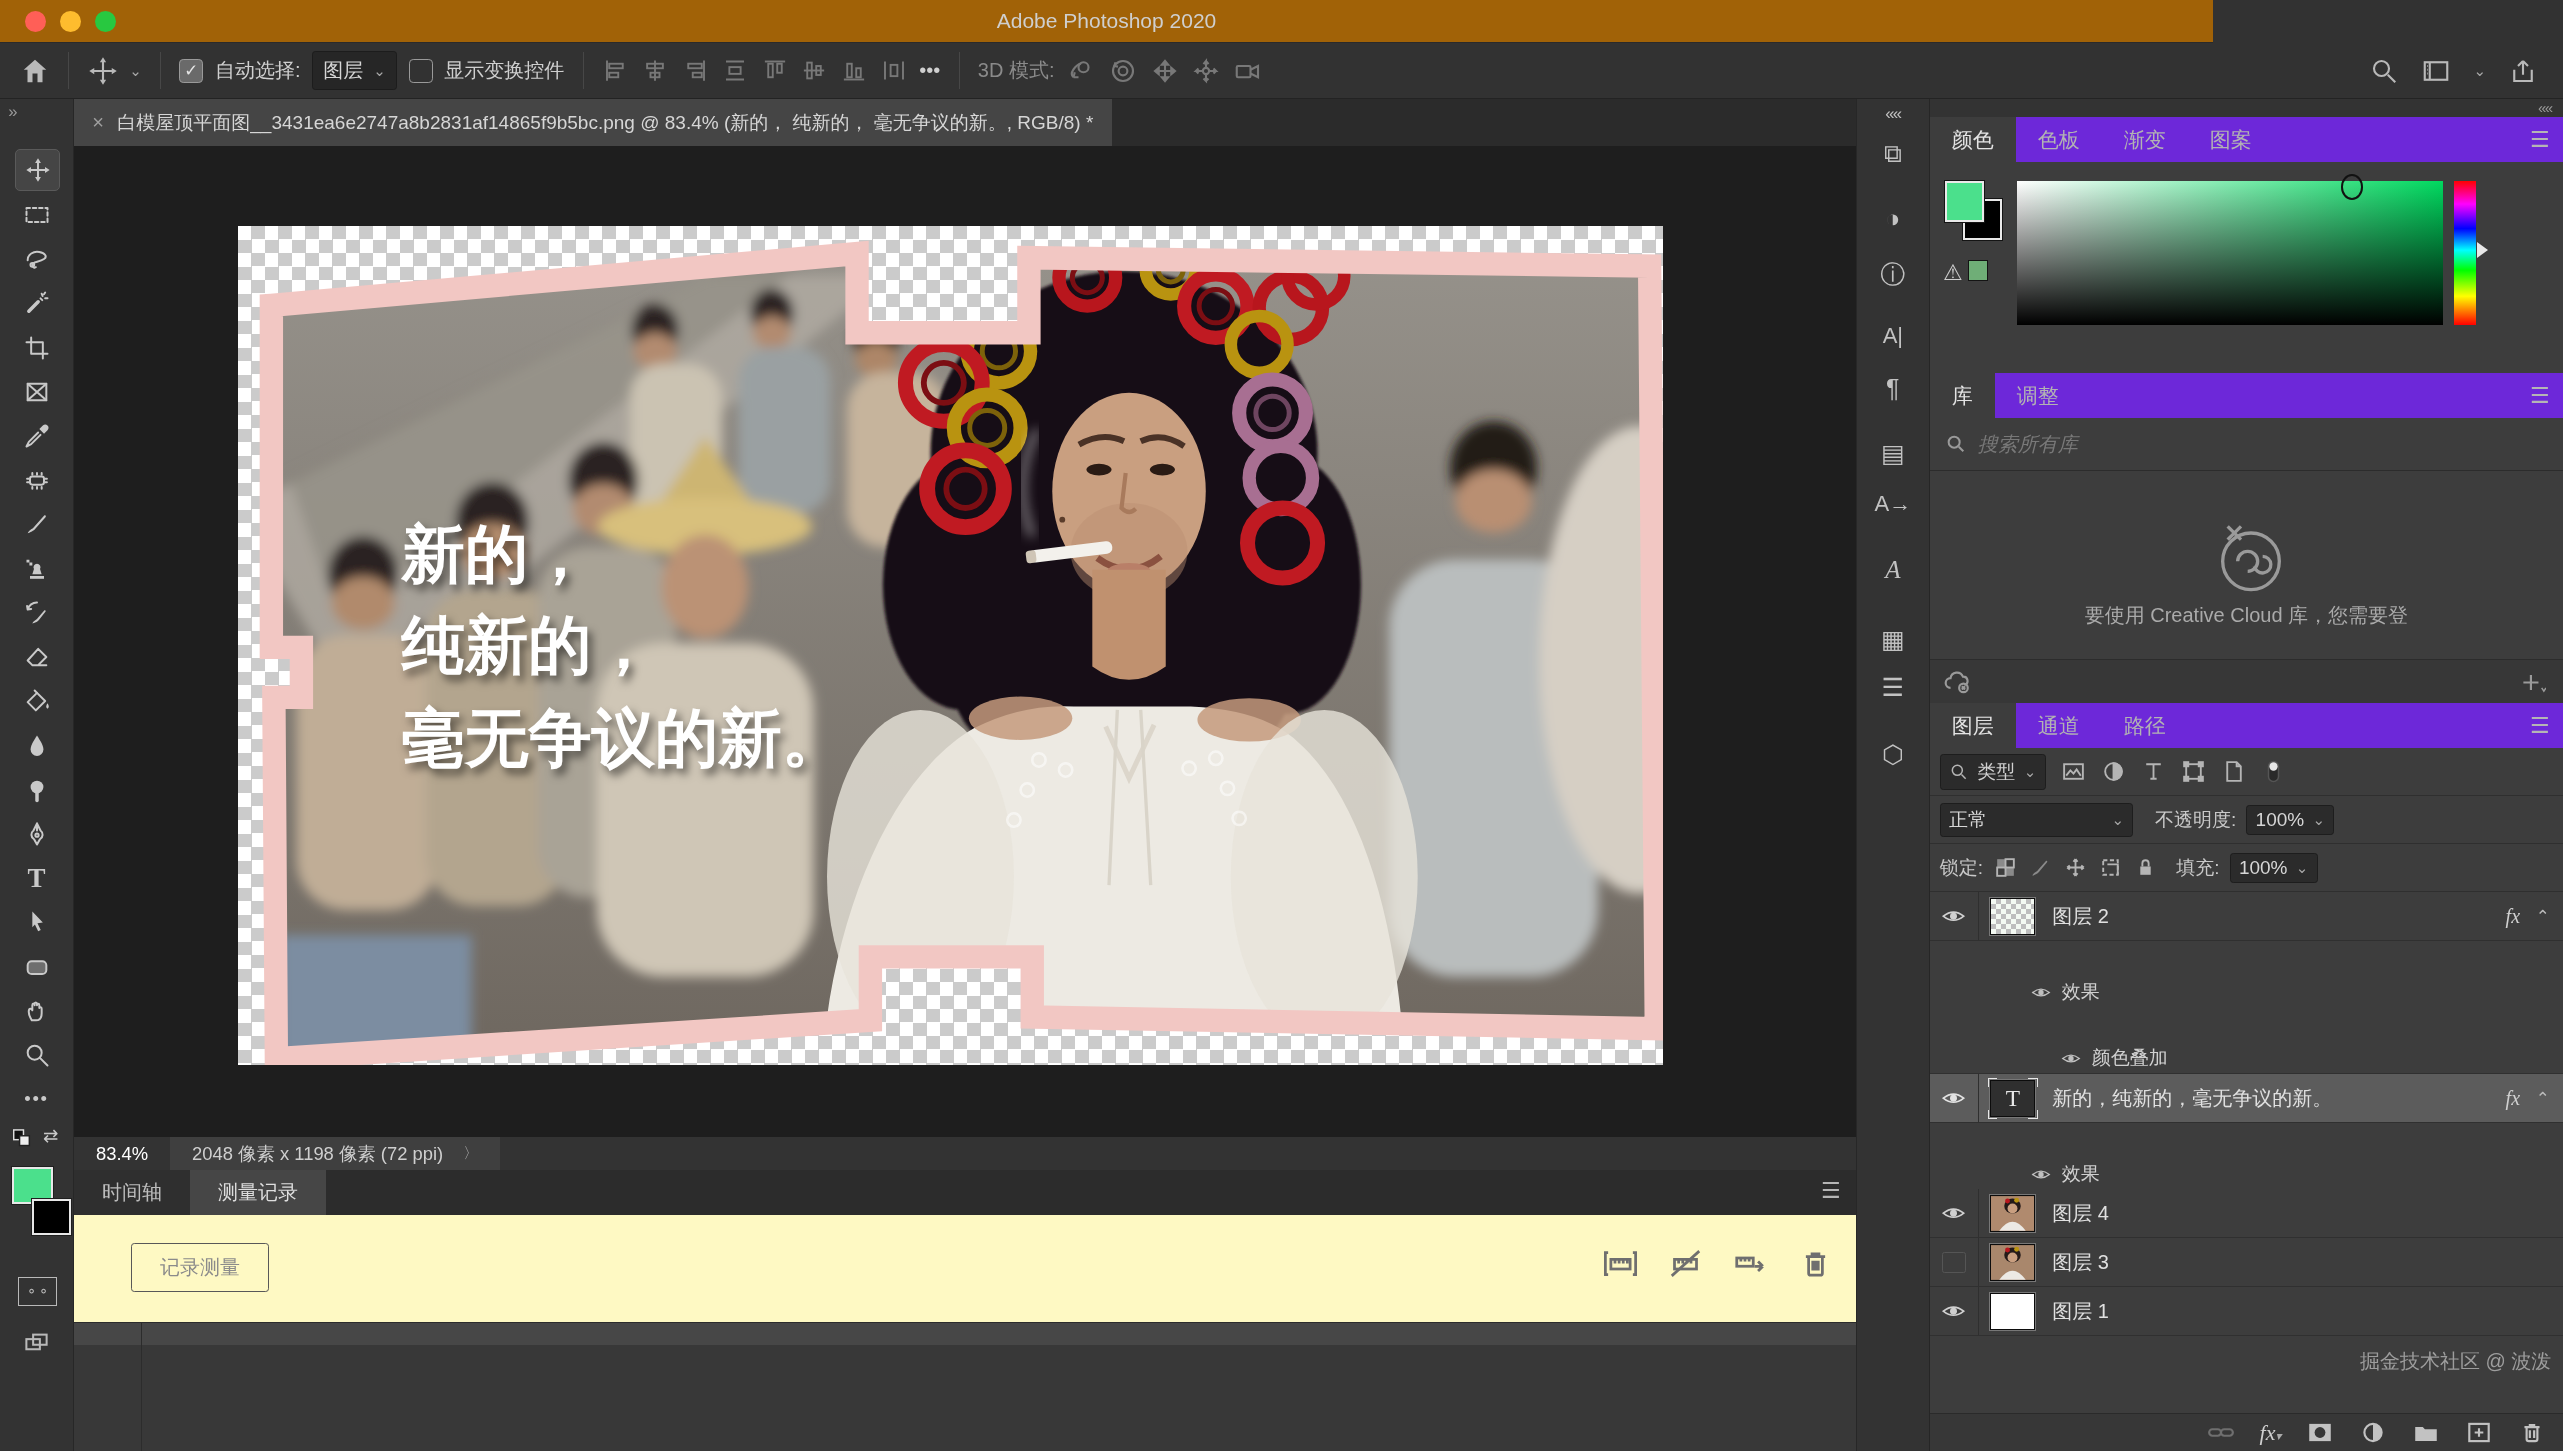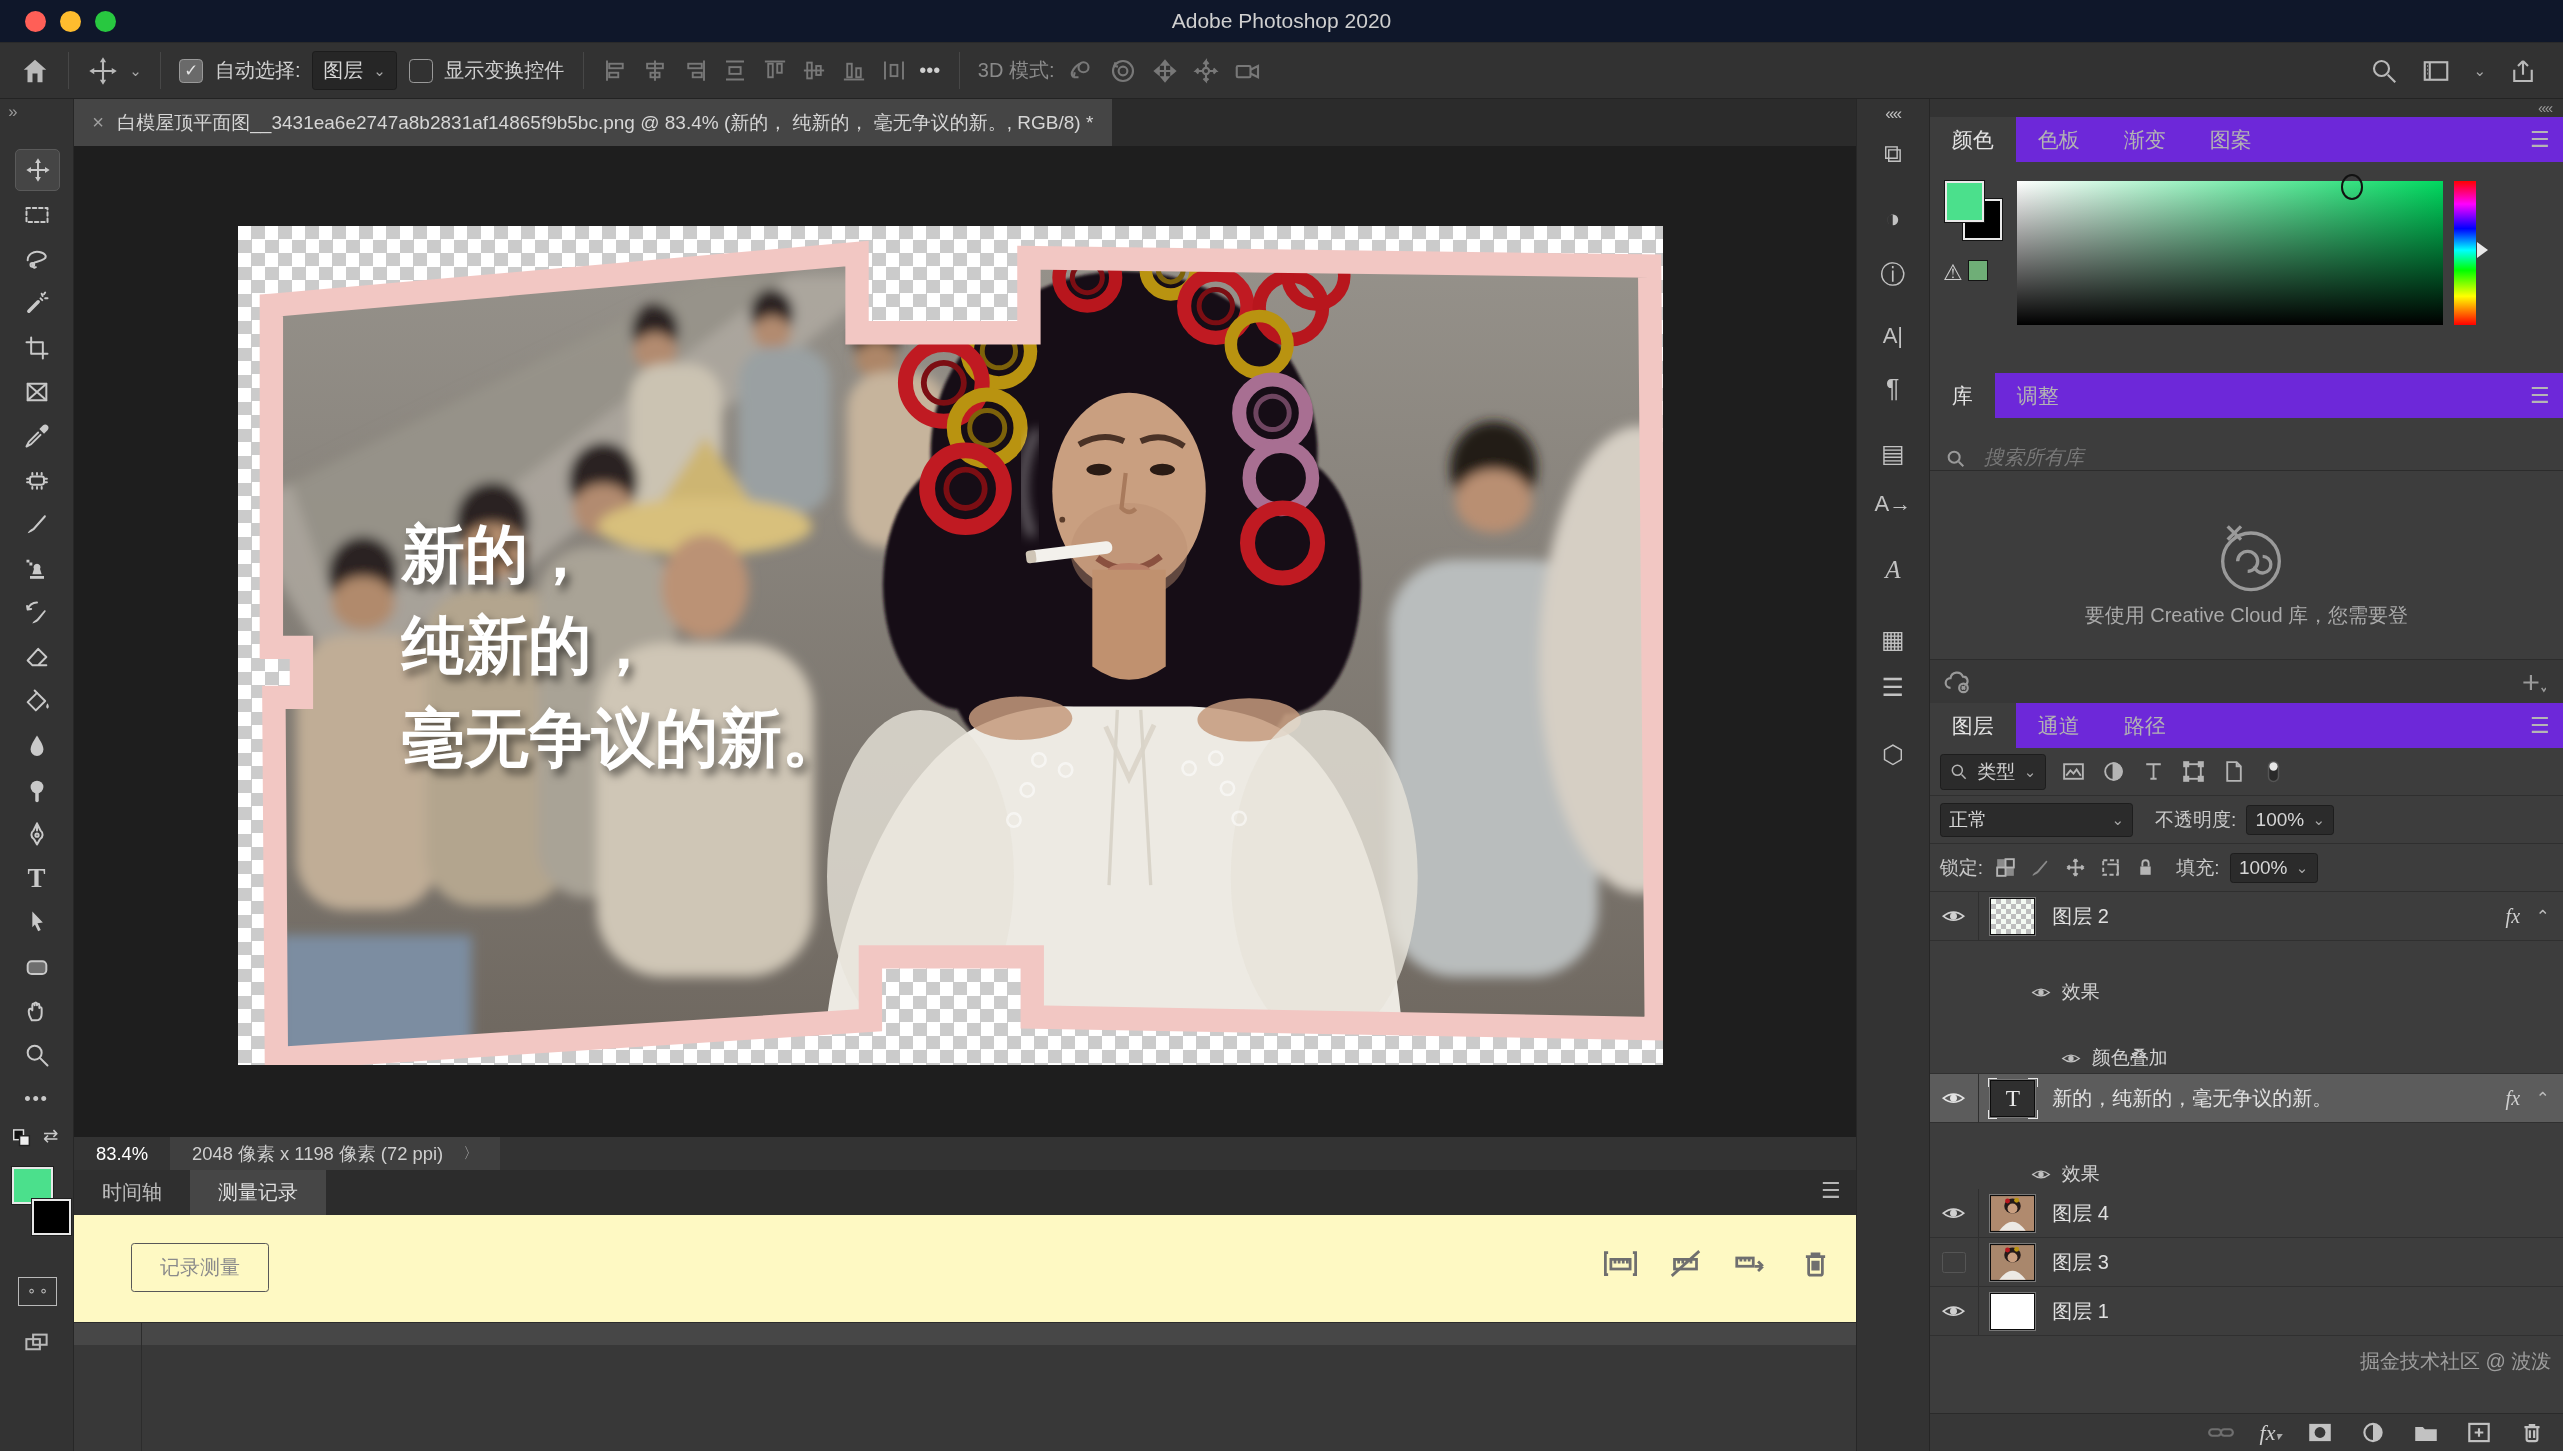--- a/index.html
+++ b/index.html
@@ -1,19 +1,19 @@
 <!DOCTYPE html>
 <html style="font-size:13.3px"><head>
 <meta charset="utf-8">
 <style>
   html,body{margin:0;padding:0;background:#262626;font-family:"Liberation Sans",sans-serif;}
   #app{position:relative;width:2563px;height:1452px;overflow:hidden;background:#323232;color:#c8c8c8;}
   .nosel{user-select:none;}
   
-  #titlebar{position:absolute;left:0;top:0;width:2563px;height:42px;background:#0f172a;border-bottom:0.8px solid #2a2a2a;}
+  #titlebar{position:absolute;left:0;top:0;width:2213px;height:42px;background:#a16207;border-bottom:0.8px solid #2a2a2a;}
   .tl{position:absolute;top:11px;width:21px;height:21px;border-radius:50%;}
   #tl-close{left:25px;background:#ff5f57;}
   #tl-min{left:60px;background:#febc2e;}
   #tl-zoom{left:95px;background:#28c840;}
   #apptitle{position:absolute;left:0;right:0;top:0;height:42px;line-height:42px;text-align:center;color:#cfcfcf;font-size:21px;}
   
   #optionsbar{position:absolute;left:0;top:43px;width:2563px;height:56px;background:#323232;border-bottom:0.8px solid #232323;display:flex;align-items:center;gap:11.7px;padding-left:20px;box-sizing:border-box;}
   .obsep{width:0.8px;height:37px;background:#474747;margin:0 6.7px;}
   .obtxt{font-size:20px;color:#cfcfcf;white-space:nowrap;}
   .obdim{color:#8a8a8a;}
@@ -81,21 +81,21 @@
   #cswatch-fg{position:absolute;left:15px;top:18.4px;width:35px;height:37px;background:#4be08c;border:2.5px solid #e9e9e9;outline:0.8px solid #141414;z-index:2;}
   #cswatch-bg{position:absolute;left:33px;top:37px;width:35px;height:37px;background:#000;border:2.5px solid #e9e9e9;outline:0.8px solid #141414;}
   #gamut{position:absolute;left:13.3px;top:98px;color:#cdcdcd;font-size:22px;}
   #gamutswatch{position:absolute;left:38px;top:98px;width:18.4px;height:18.4px;background:#6fae77;border:0.8px solid #141414;}
   #colorfield{position:absolute;left:87px;top:18.4px;width:426px;height:144px;background:linear-gradient(to bottom,rgba(0,0,0,0),#000),linear-gradient(to right,#ffffff,#00d95f);}
   #pickring{position:absolute;left:324px;top:-6.7px;width:18.4px;height:22px;border:2.5px solid #111;border-radius:50%;}
   #huebar{position:absolute;left:524px;top:18.4px;width:22px;height:144px;background:linear-gradient(to bottom,#ff0000,#ff00ff 16%,#0000ff 33%,#00ffff 48%,#00ff00 62%,#ffff00 80%,#ff0000 100%);}
   #huearrow{position:absolute;left:547px;top:80px;width:0;height:0;border-top:8.3px solid transparent;border-bottom:8.3px solid transparent;border-right:11.7px solid #e8e8e8;transform:rotate(180deg);}
   
   #libbody{height:285px;}
-  .libsearchrow{position:absolute;left:0;top:0;width:100%;height:53px;border-bottom:0.8px solid #2c2c2c;display:flex;align-items:flex-end;gap:15px;padding-left:15px;box-sizing:border-box;}
+  .libsearchrow{position:absolute;left:0;top:0;width:100%;height:53px;border-bottom:0.8px solid #2c2c2c;display:flex;align-items:center;gap:9px;padding-left:15px;box-sizing:border-box;}
   .libsearchrow svg{width:22px;height:22px;stroke:#9a9a9a;fill:none;stroke-width:2.2;}
   #libsearch{background:transparent;border:none;outline:none;color:#cfcfcf;font-style:italic;font-size:20px;width:434px;font-family:"Liberation Sans",sans-serif;}
   #libsearch::placeholder{color:#787878;}
   #cclogo{position:absolute;left:50%;top:100px;transform:translateX(-50%);}
   #libmsg{position:absolute;left:0;top:182px;width:100%;text-align:center;color:#aaaaaa;font-size:20px;line-height:30px;}
   #libfoot{position:absolute;left:0;bottom:0;width:100%;height:43px;background:#373737;border-top:0.8px solid #2c2c2c;}
   #libfoot svg{position:absolute;width:28px;height:25px;stroke:#9a9a9a;fill:none;stroke-width:2;}
   
   #layersec{flex:1;display:flex;flex-direction:column;}
   #filterrow{height:47px;display:flex;align-items:center;gap:15px;padding:0 10px;border-bottom:0.8px solid #2f2f2f;}

